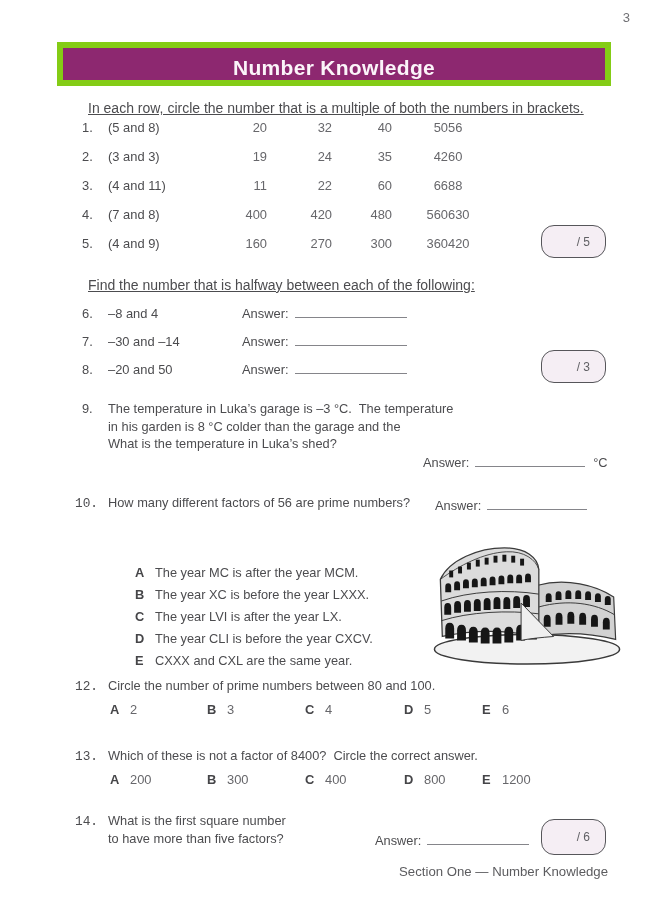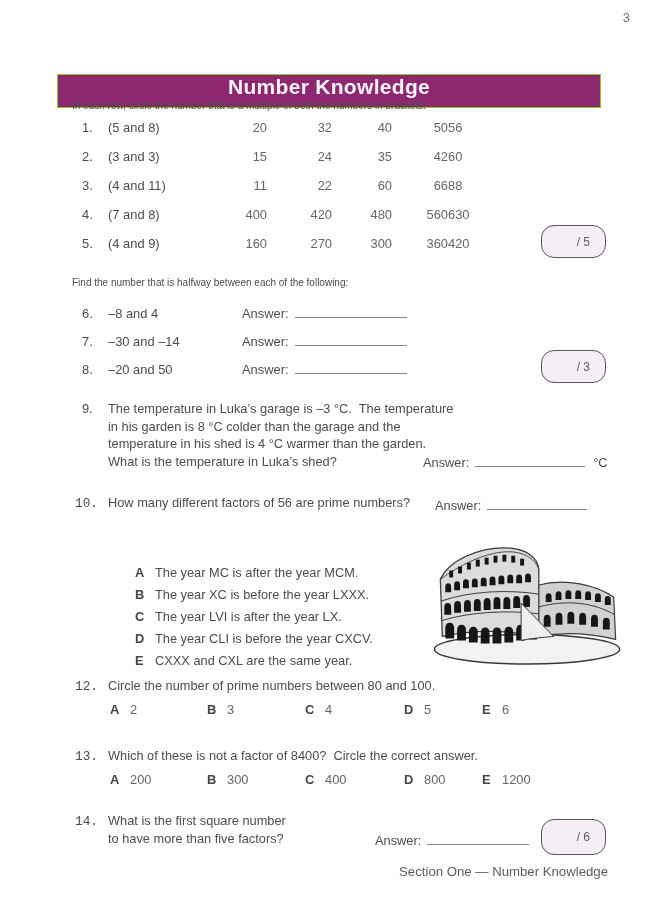--- a/index.html
+++ b/index.html
@@ -4,25 +4,25 @@
 <style>
   html,body{margin:0;padding:0;background:#ffffff;}
   .page{
     position:relative;width:660px;height:900px;background:#ffffff;
     font-family:"Liberation Sans",sans-serif;color:#4c4c4f;overflow:hidden;
   }
   .txt{white-space:pre-wrap;}
   .pagenum{position:absolute;top:10px;right:30px;font-size:13px;color:#707074;}
   .banner{
     position:absolute;left:57px;top:42px;width:542px;height:32px;
-    background:#8d2870;border:1px solid #84cc16;
-    display:flex;align-items:flex-start;justify-content:center;margin-top:32px;
+    background:#8d2870;border:6px solid #84cc16;
+    display:flex;align-items:flex-end;justify-content:center;
   }
   .banner-title{color:#fbf4f9;font-weight:bold;font-size:21px;letter-spacing:.3px;}
-  .instr{position:absolute;left:72px;font-size:10px;}
+  .instr{position:absolute;left:88px;font-size:14px;text-decoration:underline;}
   .row{position:absolute;left:82px;display:flex;font-size:12.9px;align-items:baseline;}
   .qn{width:26px;}
   .qn2{width:33px;font-family:Liberation Mono, monospace;}
   .br{width:98px;}
   .op{color:#67676b;text-align:right;}
   .o1{width:61px}.o2{width:65px}.o3{width:60px}.o4{width:56px}
   .pair{width:134px;}
   .blank{display:inline-block;border-bottom:1.2px solid #85858a;height:14px;margin-left:6px;}
   .score{
     position:absolute;left:541px;width:65px;height:33px;box-sizing:border-box;
@@ -63,21 +63,21 @@
     <span class="br">(5 and 8)</span>
     <span class="op o1">20</span>
     <span class="op o2">32</span>
     <span class="op o3">40</span>
     <span class="op o4">50</span>
     <span class="op">56</span>
   </div>
   <div class="row" style="top:149px;">
     <span class="qn">2.</span>
     <span class="br">(3 and 3)</span>
-    <span class="op o1">15</span>
+    <span class="op o1">19</span>
     <span class="op o2">24</span>
     <span class="op o3">35</span>
     <span class="op o4">42</span>
     <span class="op">60</span>
   </div>
   <div class="row" style="top:178px;">
     <span class="qn">3.</span>
     <span class="br">(4 and 11)</span>
     <span class="op o1">11</span>
     <span class="op o2">22</span>
@@ -131,21 +131,20 @@
 
   <div class="score" style="top:350px;">
     <span>/ 3</span>
   </div>
 
   <div class="stem stem9" style="top:400px;">
     <span class="qn">9.</span>
     <span>
       <span class="mline txt" style="display:block;">The temperature in Luka’s garage is –3 °C.  The temperature</span>
       <span class="mline txt" style="display:block;">in his garden is 8 °C colder than the garage and the</span>
-      <span class="mline txt" style="display:block;">temperature in his shed is 4 °C warmer than the garden.</span>
       <span class="mline txt" style="display:block;">What is the temperature in Luka’s shed?</span>
     </span>
   </div>
   <div class="ansrow" style="left:423px;top:452px;">
     <span>Answer:</span>
     <span class="blank" style="width:110px;"></span>
     <span class="unit">°C</span>
   </div>
 
   <div class="stem" style="top:495px;">

